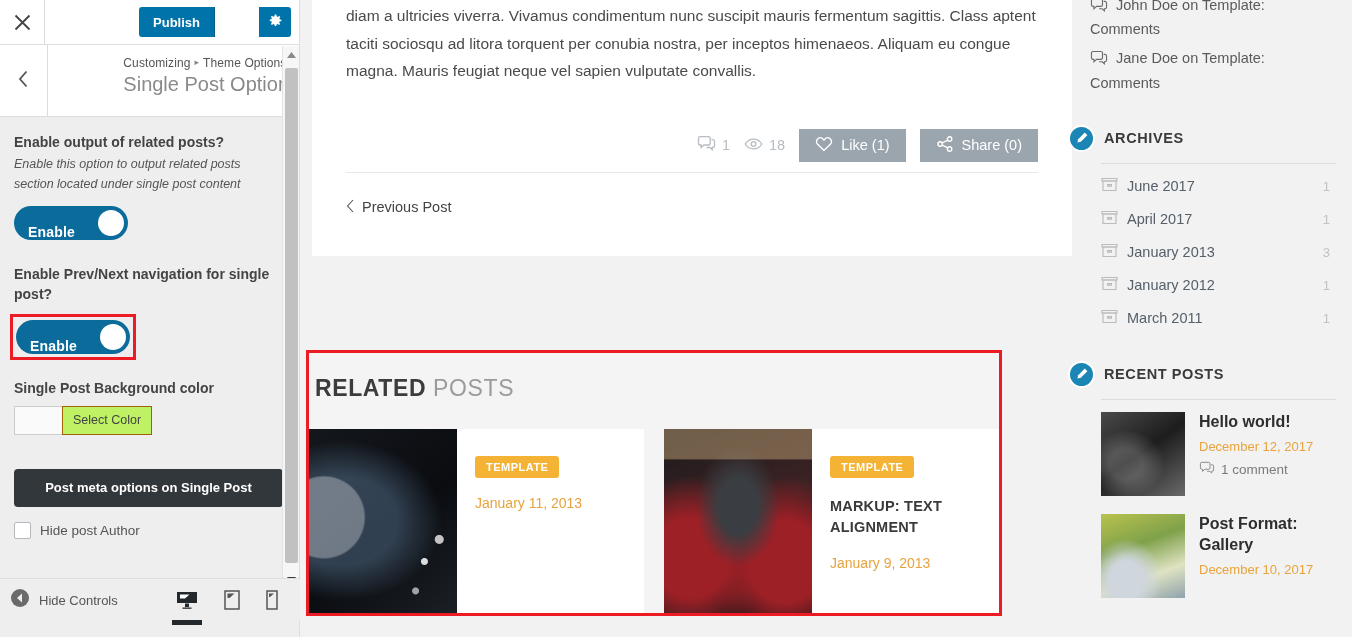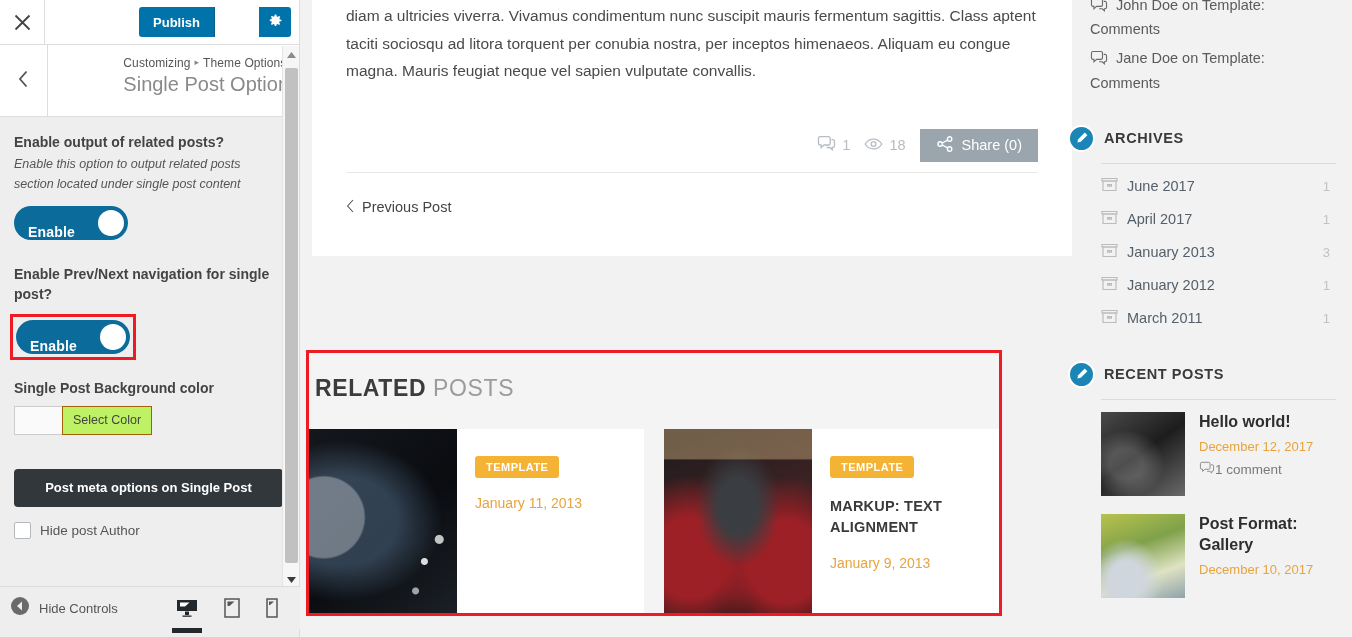--- a/index.html
+++ b/index.html
@@ -126,21 +126,21 @@
     display: flex; align-items: center; justify-content: center;
   }
   .cz-scroll .arrow-up { top: 0; }
   .cz-scroll .arrow-dn { bottom: 0; }
   .cz-thumb {
     position: absolute; left: 2px; top: 22px; width: 13px; height: 495px;
     background: #c1c1c1; border-radius: 2px;
   }
 
   .cz-footer {
-    position: absolute; left: 0; bottom: 8px; width: 300px; height: 43px;
+    position: absolute; left: 0; bottom: 16px; width: 300px; height: 43px;
     background: #eeeeee; border-top: 1px solid #ddd;
     display: flex; align-items: center; padding: 0 10px;
   }
   .hide-ctrl { display: flex; align-items: center; cursor: pointer; }
   .hide-ctrl .hc-label { font-size: 13px; color: #555; margin-left: 9px; }
   .devices { margin-left: auto; display: flex; align-items: center; gap: 26px; padding-right: 12px; }
   .dev { cursor: pointer; position: relative; display:flex; align-items:center; }
   .dev.active::after {
     content: ""; position: absolute; left: 50%; transform: translateX(-50%);
     bottom: -16px; width: 30px; height: 5px; background: #23282d;
@@ -226,21 +226,21 @@
     display: flex; align-items: center; padding: 7px 0;
     font-size: 14.5px; color: #55606a; cursor: pointer;
   }
   .arch-name { margin-left: 9px; }
   .arch-count { margin-left: auto; color: #c2c2c2; font-size: 13px; padding-right: 6px;}
   .rp-list { margin-top: 12px; margin-left: 11px; }
   .rp-item { display: flex; gap: 14px; margin-bottom: 18px; }
   .rp-thumb { width: 84px; height: 84px; flex: none; overflow: hidden; }
   .rp-title { font-size: 16px; font-weight: bold; color: #2e2e2e; line-height: 1.3; }
   .rp-date { font-size: 13px; color: #e8a33d; margin-top: 6px; }
-  .rp-cmt { display: flex; align-items: center; font-size: 13.5px; color: #7a7a7a; margin-top: 7px; }
+  .rp-cmt { display: flex; align-items: center; gap: 6px; font-size: 13.5px; color: #7a7a7a; margin-top: 7px; }
 
   
   .img-speedo {
     width: 100%; height: 100%;
     background:
       radial-gradient(circle at 78% 72%, rgba(255,255,255,.85) 0 3px, transparent 4px),
       radial-gradient(circle at 88% 60%, rgba(255,255,255,.75) 0 4px, transparent 5px),
       radial-gradient(circle at 72% 88%, rgba(255,255,255,.6) 0 3px, transparent 4px),
       radial-gradient(circle at 10% 48%, rgba(255,255,255,.30) 0 40px, transparent 42px),
       radial-gradient(ellipse at 22% 50%, rgba(120,160,200,.35) 0 34%, transparent 62%),
@@ -294,20 +294,28 @@
           <div class="meta-stat">
             <span>
               <svg width="19" height="14" viewBox="0 0 19 14">
                   <g fill="none" stroke="#b6bcc2" stroke-width="1.3">
                 <path d="M1.2 7S4.3 2.1 9.5 2.1 17.8 7 17.8 7s-3.1 4.9-8.3 4.9S1.2 7 1.2 7z"></path>
                 <circle cx="9.5" cy="7" r="2.4"></circle>
               </g>
                 </svg>
             </span>
             <span>18</span>
+          </div>
+          <div class="btn-pill">
+            <span>
+              <svg width="18" height="16" viewBox="0 0 18 16">
+                  <path d="M9 14.4 2.6 8.2a3.7 3.7 0 0 1 0-5.3 3.8 3.8 0 0 1 5.3 0L9 4l1.1-1.1a3.8 3.8 0 0 1 5.3 0 3.7 3.7 0 0 1 0 5.3z" fill="none" stroke="#fff" stroke-width="1.4"></path>
+                </svg>
+            </span>
+            <span>Like (1)</span>
           </div>
           <div class="btn-pill">
             <span>
               <svg width="18" height="16" viewBox="0 0 18 16">
                   <g stroke="#fff" stroke-width="1.4" fill="none">
                 <circle cx="13.6" cy="3" r="2.2"></circle>
                     <circle cx="4.2" cy="8" r="2.2"></circle>
                     <circle cx="13.6" cy="13" r="2.2"></circle>
                 <path d="M6.2 7 11.7 4.1M6.2 9l5.5 2.9"></path>
                   </g>

